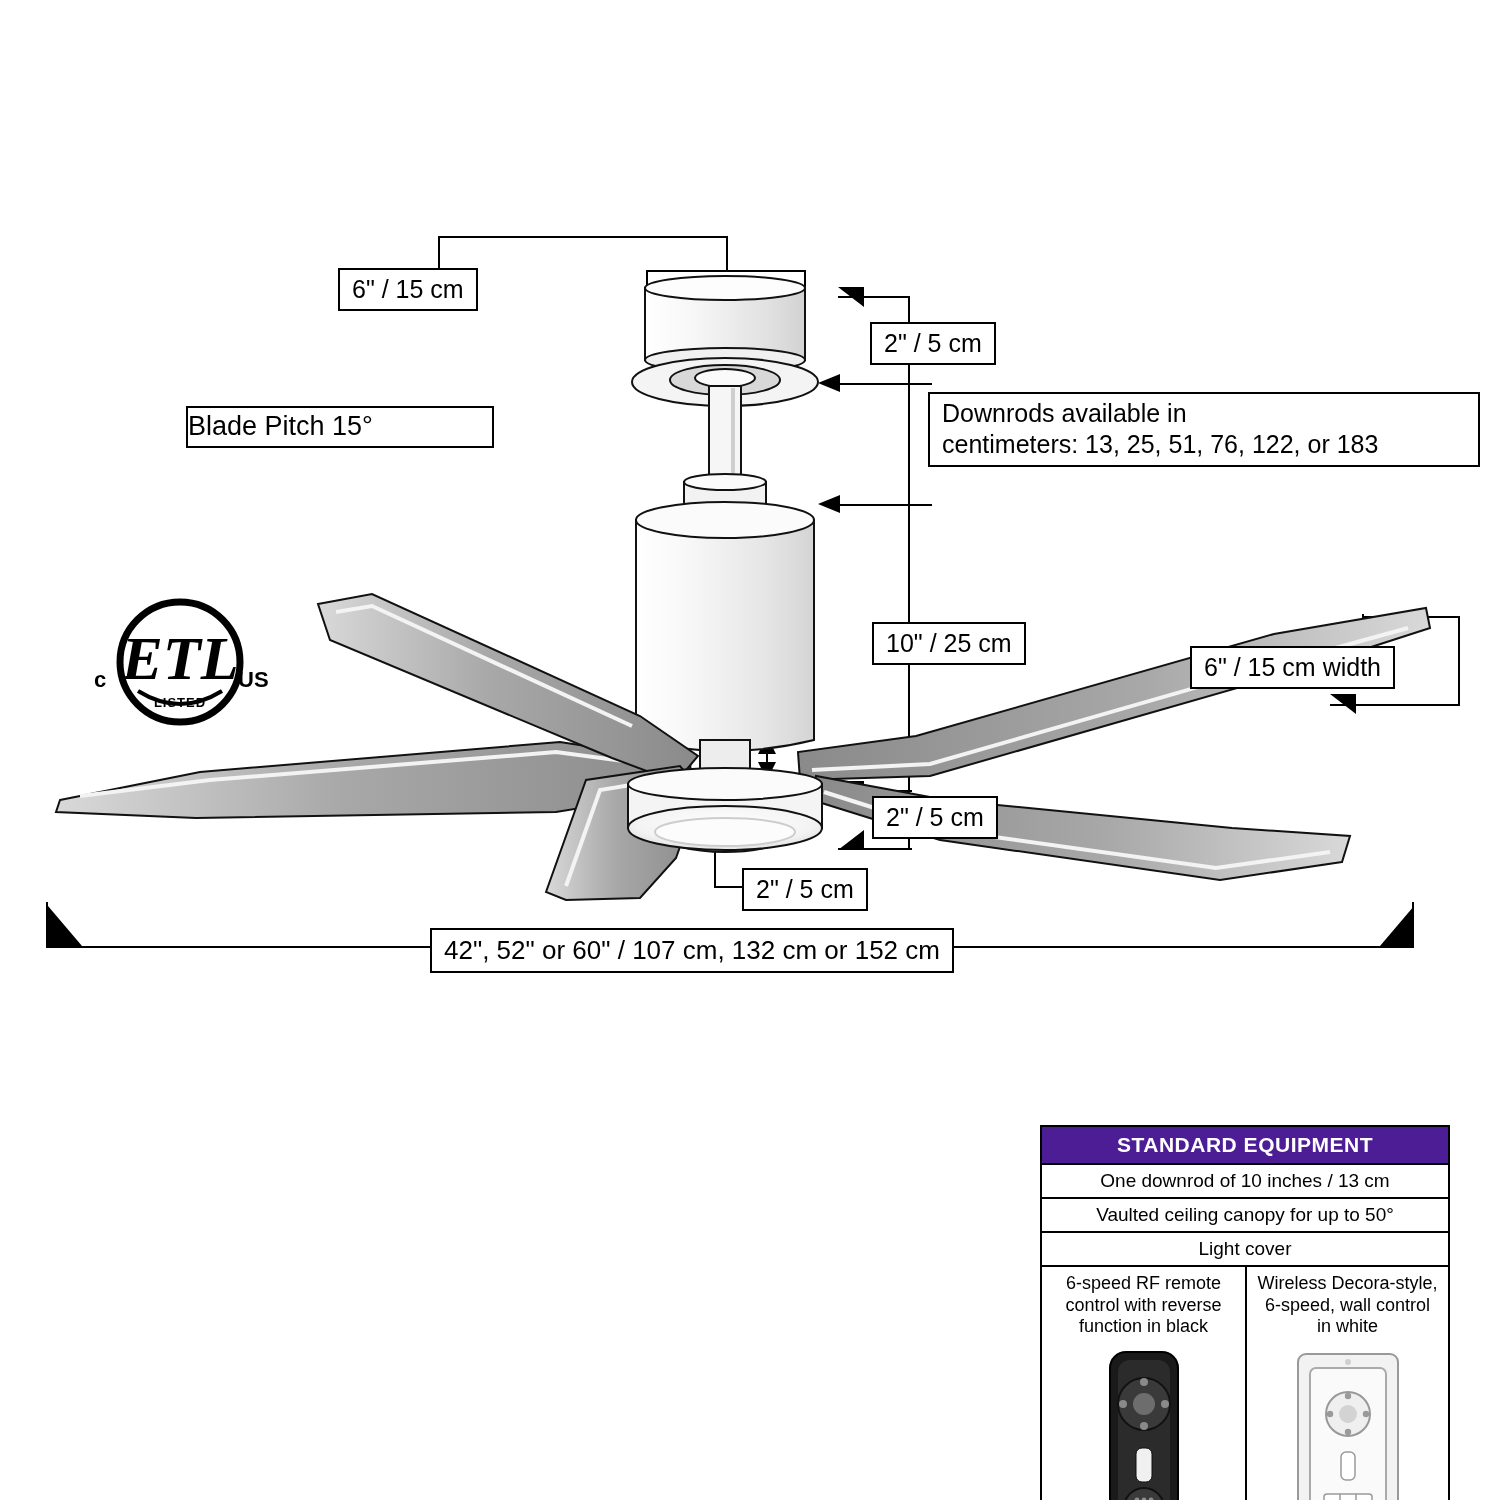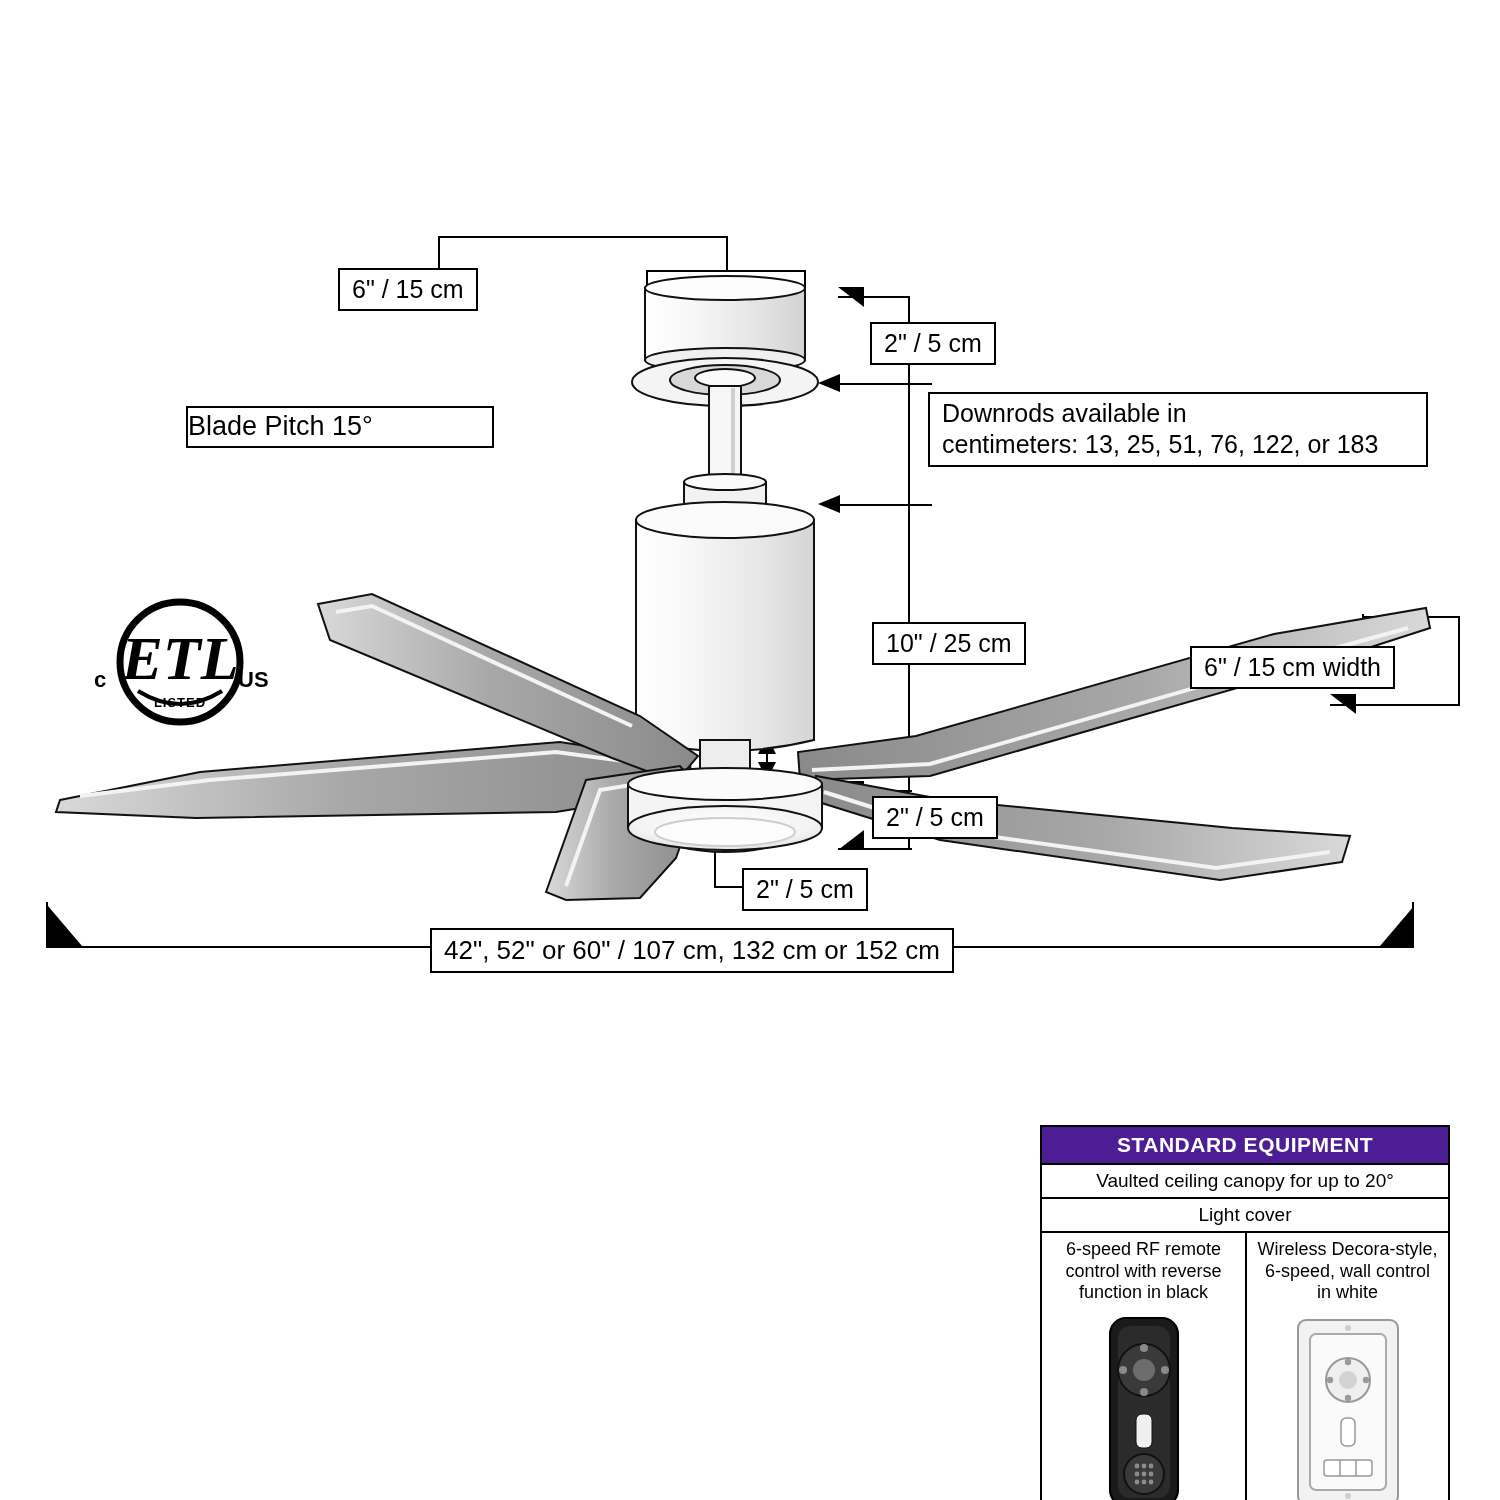--- a/index.html
+++ b/index.html
@@ -265,40 +265,41 @@
   <div class="leader h" style="left:46px; top:946px; width:1368px;"></div>
   <div class="leader v" style="left:46px; top:902px; height:46px;"></div>
   <div class="leader v" style="left:1412px; top:902px; height:46px;"></div>
   <div class="tri" style="left:48px; top:906px; border-left:0; border-right:34px solid transparent; border-bottom:40px solid #000;"></div>
   <div class="tri" style="left:1380px; top:906px; border-right:0; border-left:34px solid transparent; border-bottom:40px solid #000;"></div>
 
   <div class="callout" style="left:338px; top:268px;">6" / 15 cm</div>
 
   <div class="callout" style="left:870px; top:322px;">2" / 5 cm</div>
 
-  <div class="callout multiline" style="left:928px; top:392px; width:500px;">
+  <div class="callout multiline" style="left:928px; top:392px; width:552px;">
     <div>Downrods available in</div>
     <div>centimeters: 13, 25, 51, 76, 122, or 183</div>
   </div>
 
   <div class="callout" style="left:186px; top:406px; width:308px; font-size:27px; padding:2px 0;">Blade Pitch 15°</div>
 
   <div class="callout" style="left:872px; top:622px;">10" / 25 cm</div>
 
   <div class="callout" style="left:1190px; top:646px;">6" / 15 cm width</div>
 
   <div class="callout" style="left:872px; top:796px;">2" / 5 cm</div>
 
   <div class="callout" style="left:742px; top:868px;">2" / 5 cm</div>
 
   <div class="callout" style="left:430px; top:928px; font-size:26px;">42", 52" or 60" / 107 cm, 132  cm or 152 cm</div>
 
   <div id="equip">
     <div class="hdr">STANDARD EQUIPMENT</div>
-    <div class="row">Vaulted ceiling canopy for up to 20°</div>
+    <div class="row">One downrod of 10 inches / 13 cm</div>
+    <div class="row">Vaulted ceiling canopy for up to 50°</div>
     <div class="row">Light cover</div>
     <div class="cols">
       <div class="col">
         <div>6-speed RF remote</div>
         <div>control with reverse</div>
         <div>function in black</div>
         <div class="devwrap">
           <svg width="104" height="196" viewBox="0 0 104 196">
             <rect x="18" y="4" width="68" height="188" rx="16" fill="#1a1a1a" stroke="#000" stroke-width="2"></rect>
             <rect x="26" y="12" width="52" height="172" rx="12" fill="#2b2b2b"></rect>

